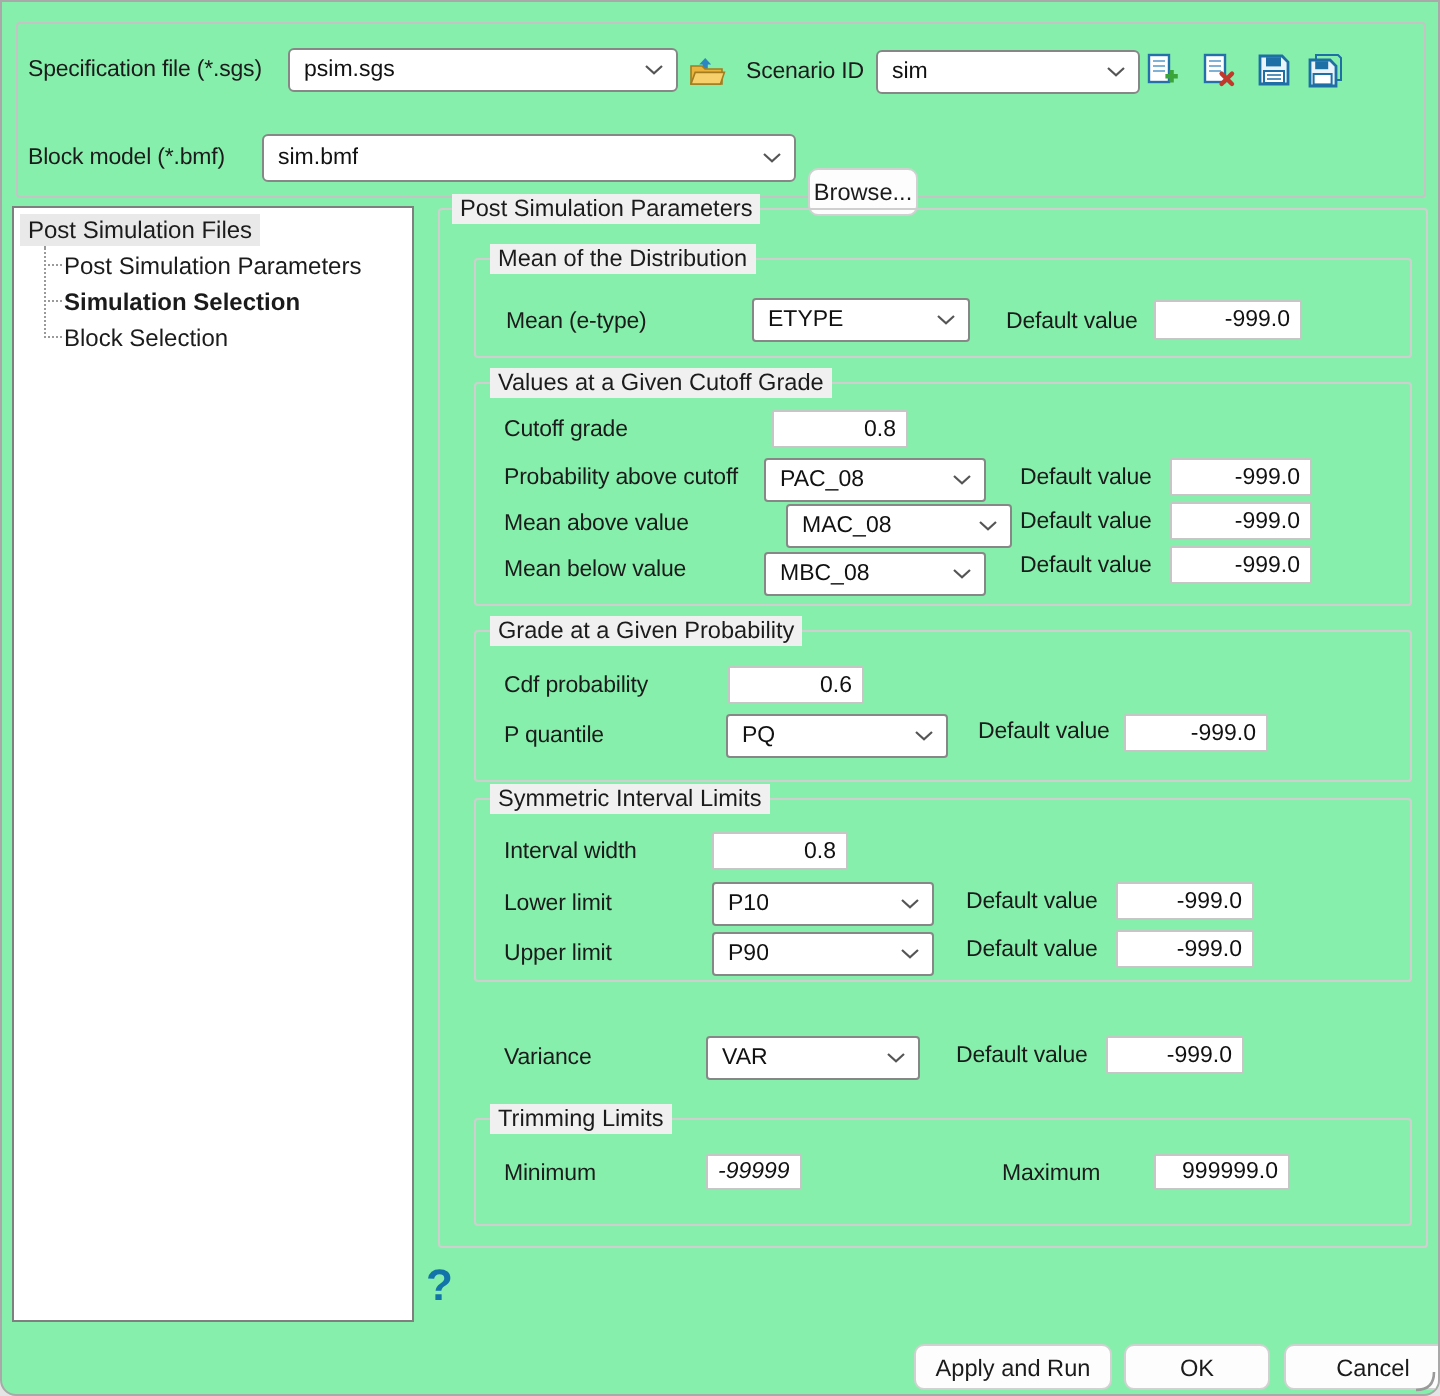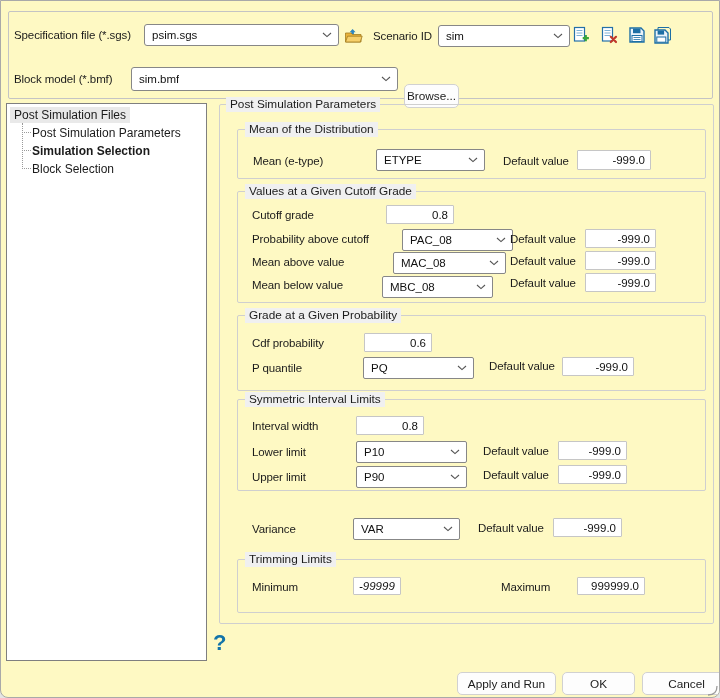--- a/index.html
+++ b/index.html
@@ -1,16 +1,16 @@
 <!DOCTYPE html>
 <html><head>
 <meta charset="utf-8">
 <style>
   html,body{margin:0;padding:0;background:#e4e4e4;font-family:"Liberation Sans",sans-serif;}
-  .dialog{position:relative;width:720px;height:698px;background:#fef9c3;border:1px solid #a9a9a9;
+  .dialog{position:relative;width:720px;height:698px;background:#86efac;border:1px solid #a9a9a9;
           border-radius:0 0 8px 8px;box-sizing:border-box;overflow:hidden;padding-left:16px;}
   .lbl{position:absolute;font-size:11.5px;letter-spacing:-0.1px;color:#1b1b1b;white-space:nowrap;line-height:14px;}
   .combo{position:absolute;background:#fff;border:1px solid #878787;border-radius:3px;display:flex;
          align-items:center;justify-content:space-between;padding:0 6px 0 7px;box-sizing:border-box;
          font-size:11.5px;color:#111;cursor:default;}
   .combo .cval{white-space:nowrap;overflow:hidden;}
   .chev{display:flex;align-items:center;margin-left:4px;}
   .tb{position:absolute;background:#fff;border:1px solid #c6c6c6;box-sizing:border-box;font-size:11.5px;
       color:#111;padding:0 5px;font-family:inherit;outline:none;border-radius:1px;text-align:right;}
   .gbox{position:absolute;border:1px solid #cfcfcf;border-radius:2px;box-sizing:border-box;}
@@ -141,21 +141,21 @@
   <span class="lbl" style="left:502px;top:153px;">Default value</span>
   <input class="tb" style="left: 576px; top: 149px; width: 74px; height: 20px;" value="-999.0">
 
   <div class="gbox" style="left:236px;top:190px;width:469px;height:112px;">
     <span class="legend">Values at a Given Cutoff Grade</span>
   </div>
   <span class="lbl" style="left:251px;top:207px;">Cutoff grade</span>
   <input class="tb" style="left: 385px; top: 204px; width: 68px; height: 19px;" value="0.8">
 
   <span class="lbl" style="left:251px;top:231px;">Probability above cutoff</span>
-  <div class="combo" style="left:381px;top:228px;width:111px;height:22px;border-radius:2px;margin-left:20px;">
+  <div class="combo" style="left:381px;top:228px;width:111px;height:22px;border-radius:2px;">
     <span class="cval">PAC_08</span>
     <span class="chev">
       <svg width="10" height="6" viewBox="0 0 10 6">
           <path d="M1 1 L5 4.6 L9 1" fill="none" stroke="#555" stroke-width="1.1"></path>
         </svg>
     </span>
   </div>
   <span class="lbl" style="left:509px;top:231px;">Default value</span>
   <input class="tb" style="left: 584px; top: 228px; width: 71px; height: 19px;" value="-999.0">
 

